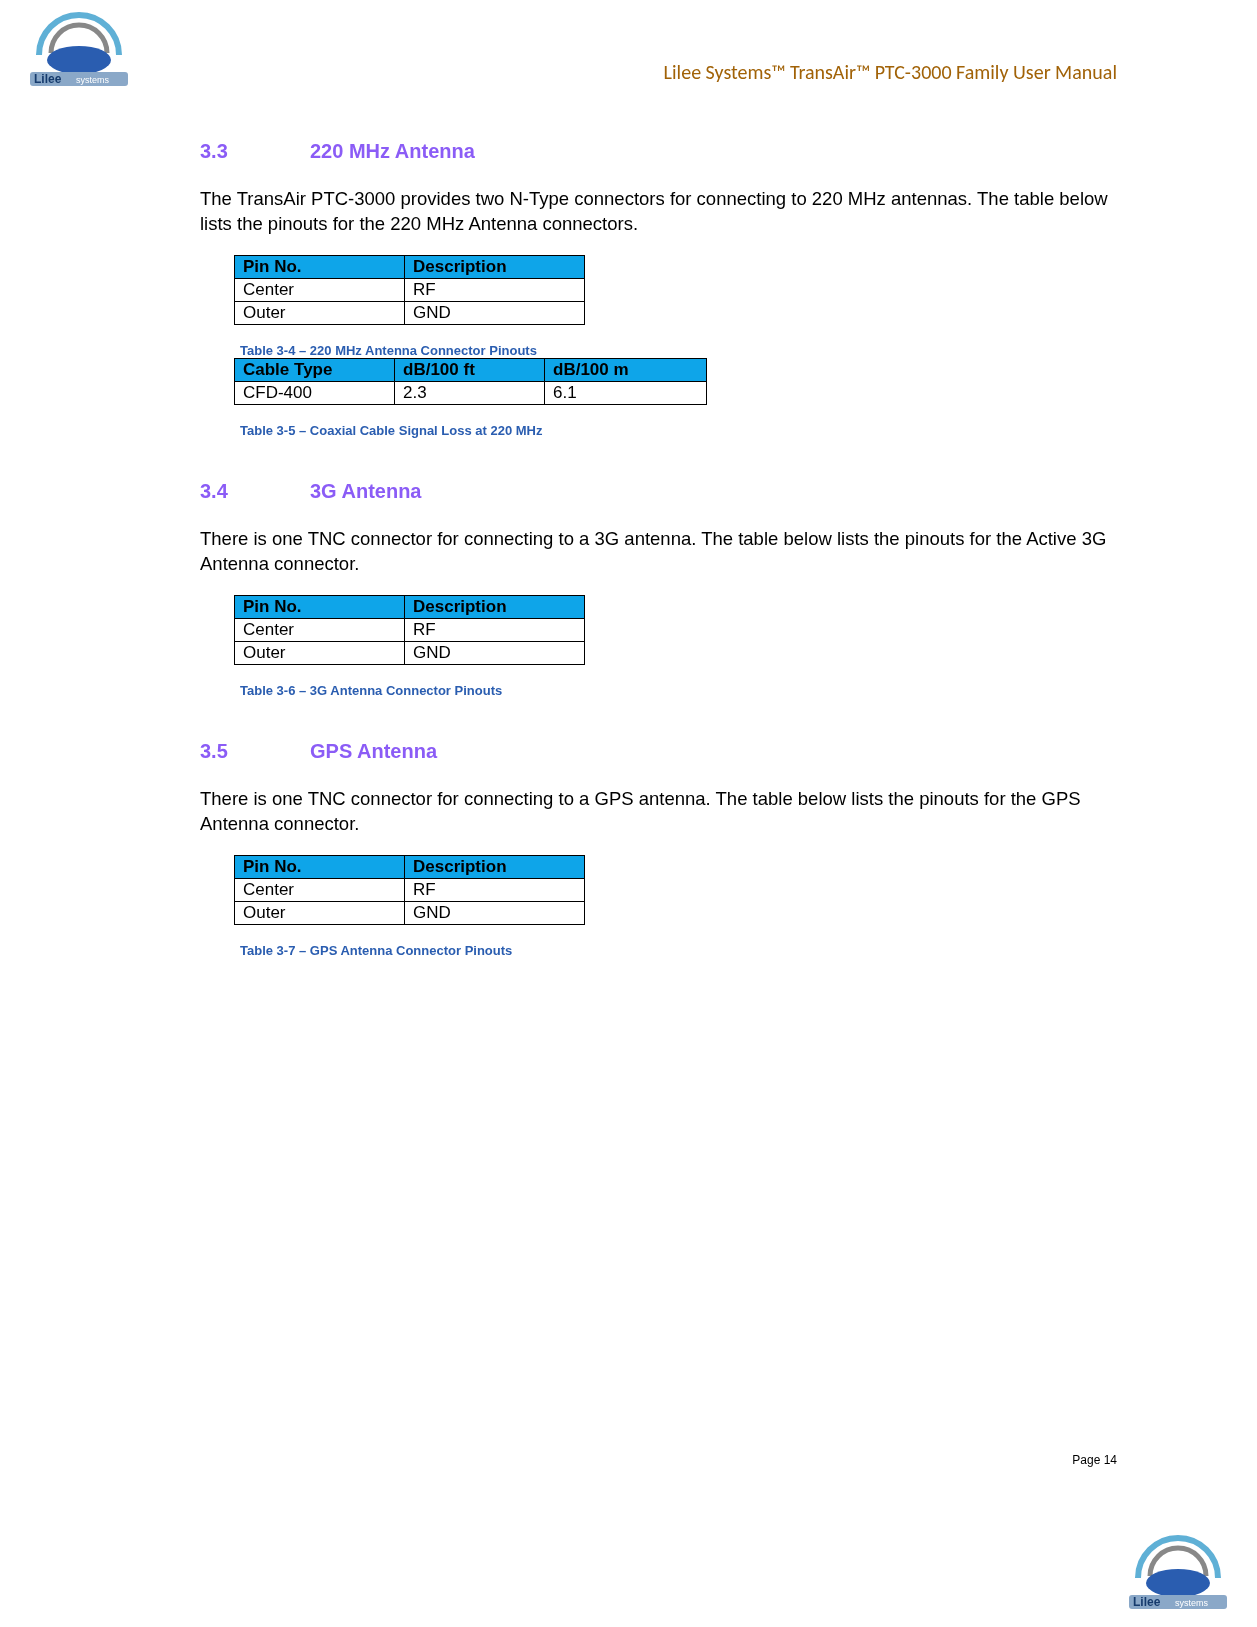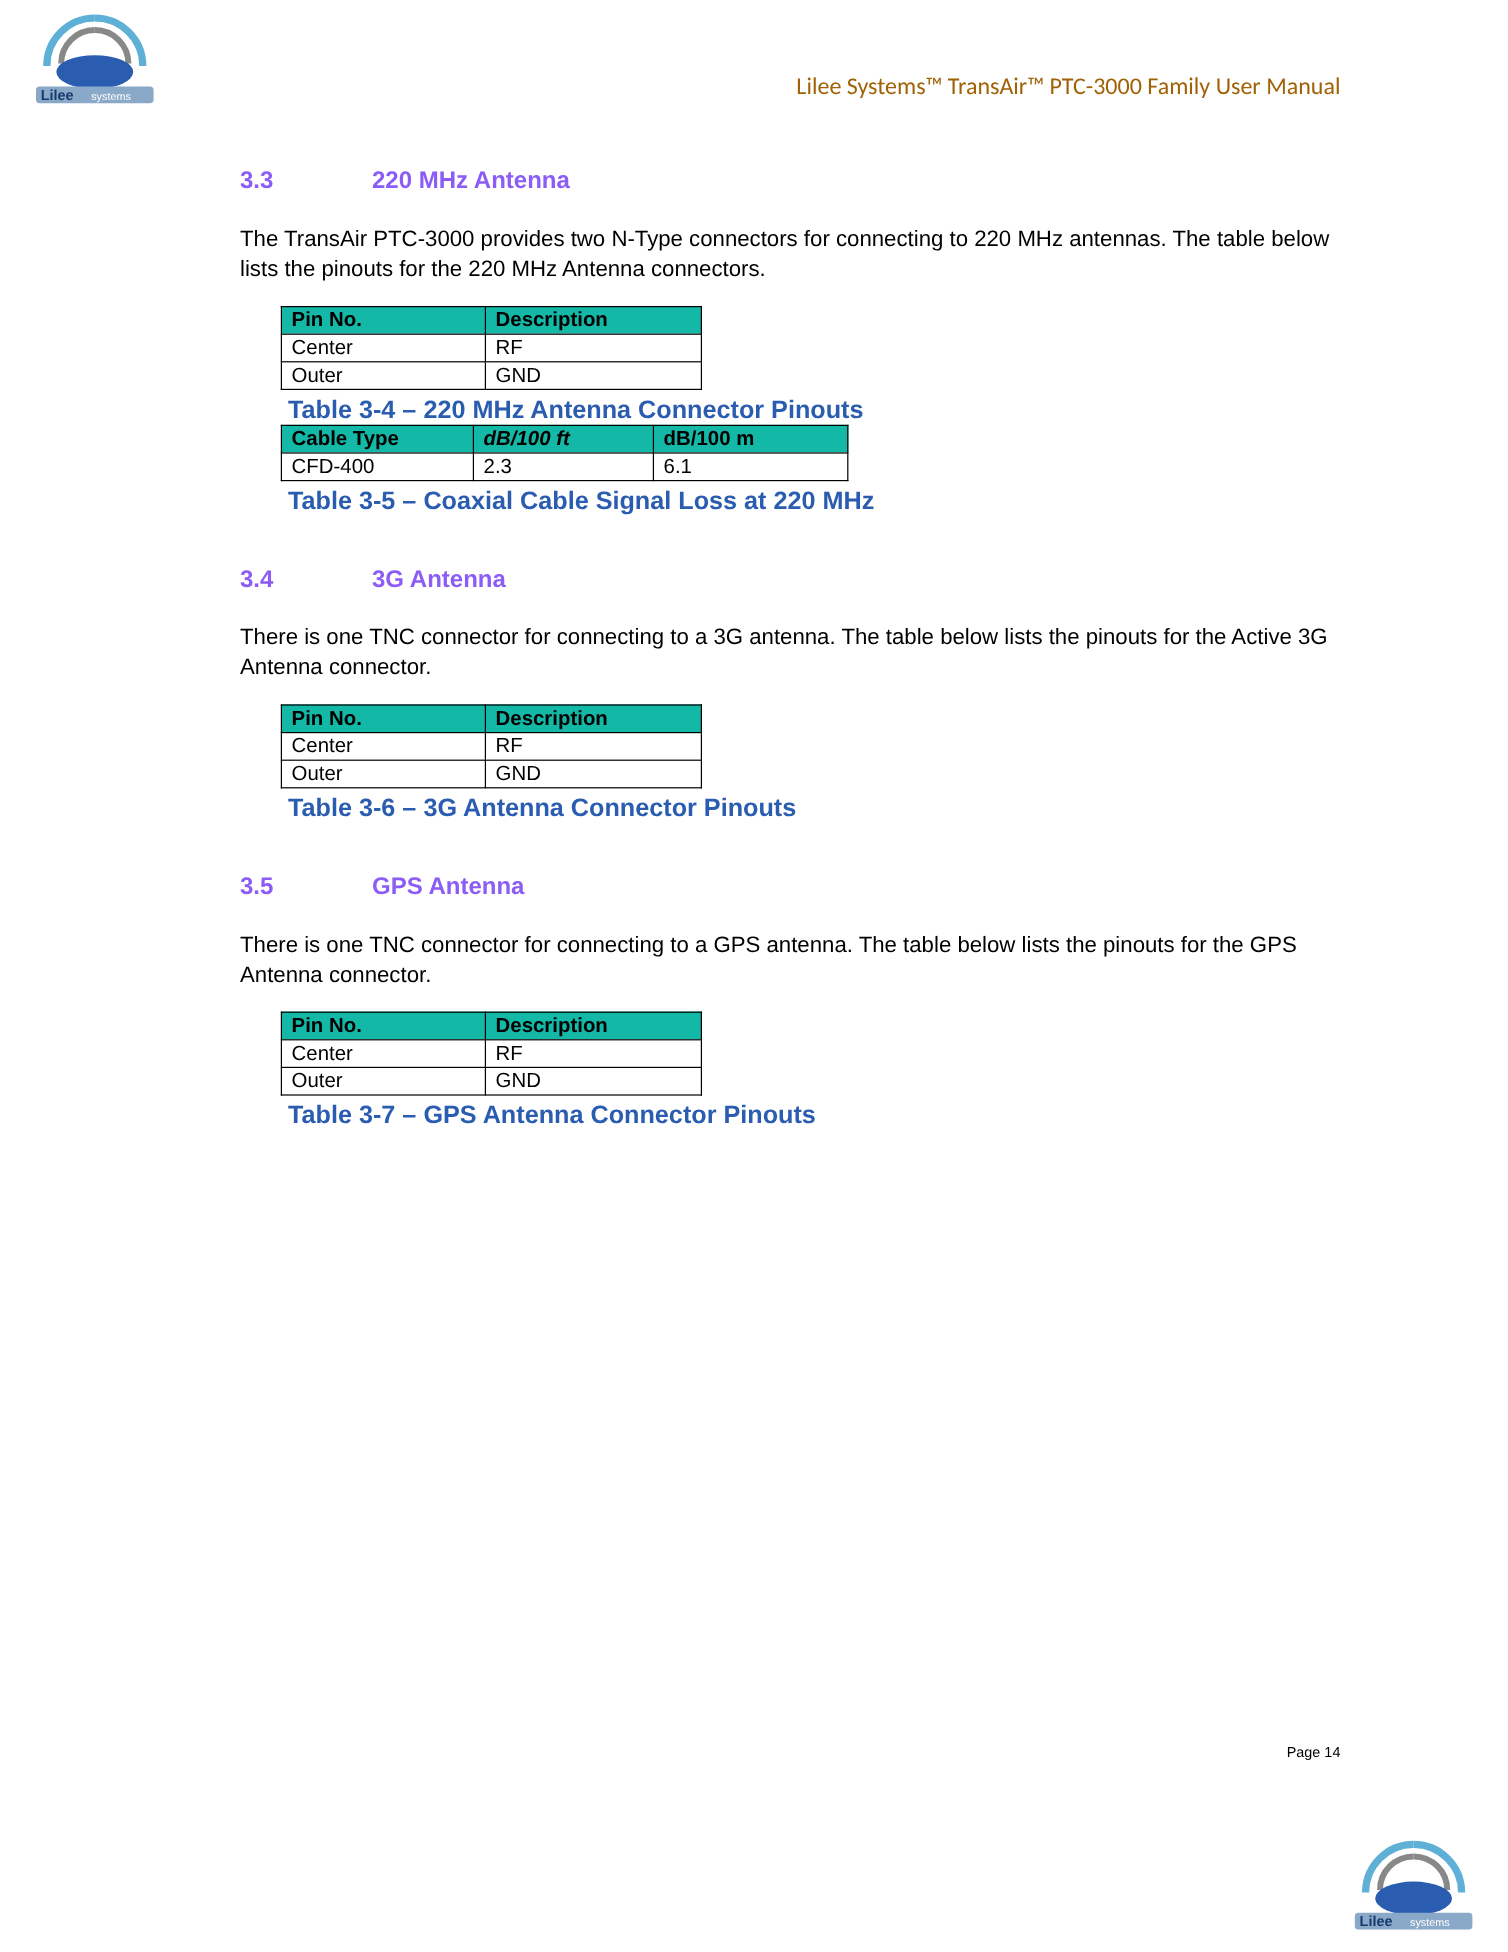--- a/index.html
+++ b/index.html
@@ -52,39 +52,39 @@
     border-collapse: collapse;
     font-size: 17px;
   }
   table.data th, table.data td {
     border: 1px solid #000;
     padding: 1px 8px;
     text-align: left;
     font-weight: normal;
   }
   table.data th {
-    background: #14b8a6;
+    background: #0ea5e9;
     font-weight: bold;
   }
   .tbl-caption {
     color: #2a5db0;
     font-weight: bold;
-    font-size: 21px;
-    margin: 5px 0 0 6px;
+    font-size: 13px;
+    margin: 18px 0 0 6px;
   }
   .page-num {
     position: absolute;
     bottom: 160px;
     right: 140px;
     font-size: 12px;
   }
   .c2 { width: 170px; }
   .c2b { width: 180px; }
   .c3a { width: 160px; }
-  .c3b { width: 150px; font-style: italic; }
+  .c3b { width: 150px; }
   .c3c { width: 162px; }
 </style>
 </head>
 <body>
 
 <div class="page">
 
   <div class="logo logo-top">
     <svg viewBox="0 0 110 80">
       <path d="M55 5 A40 40 0 0 1 95 45" stroke="#5fb0d6" stroke-width="6" fill="none"></path>

